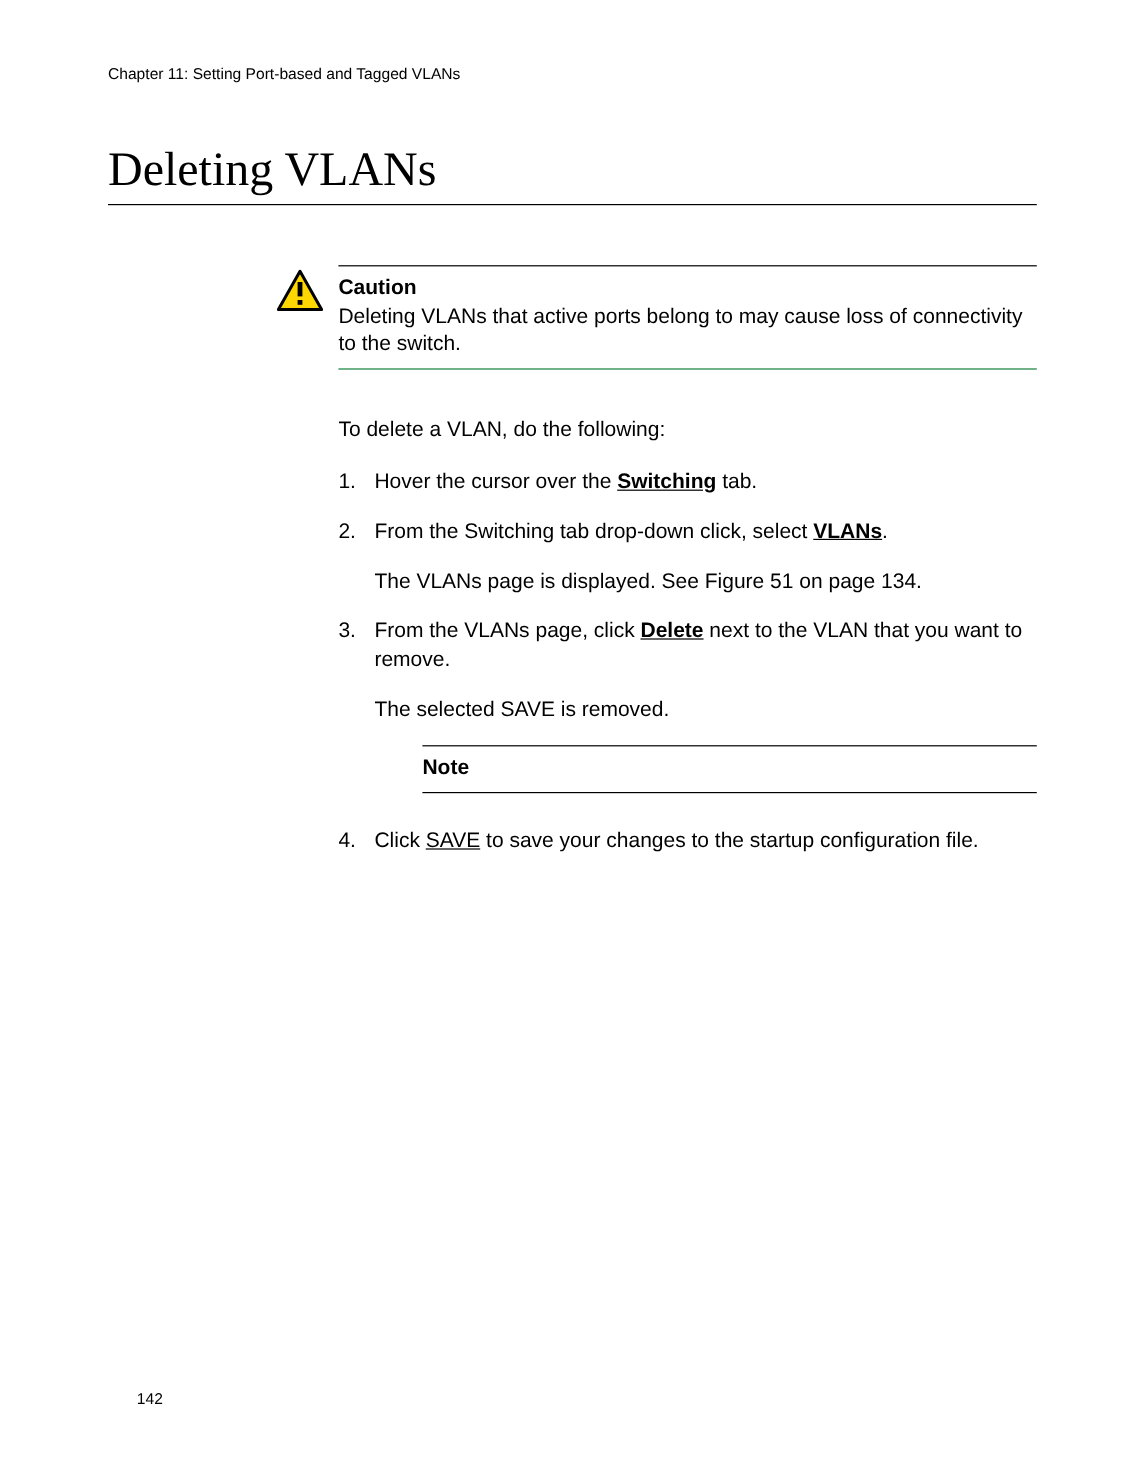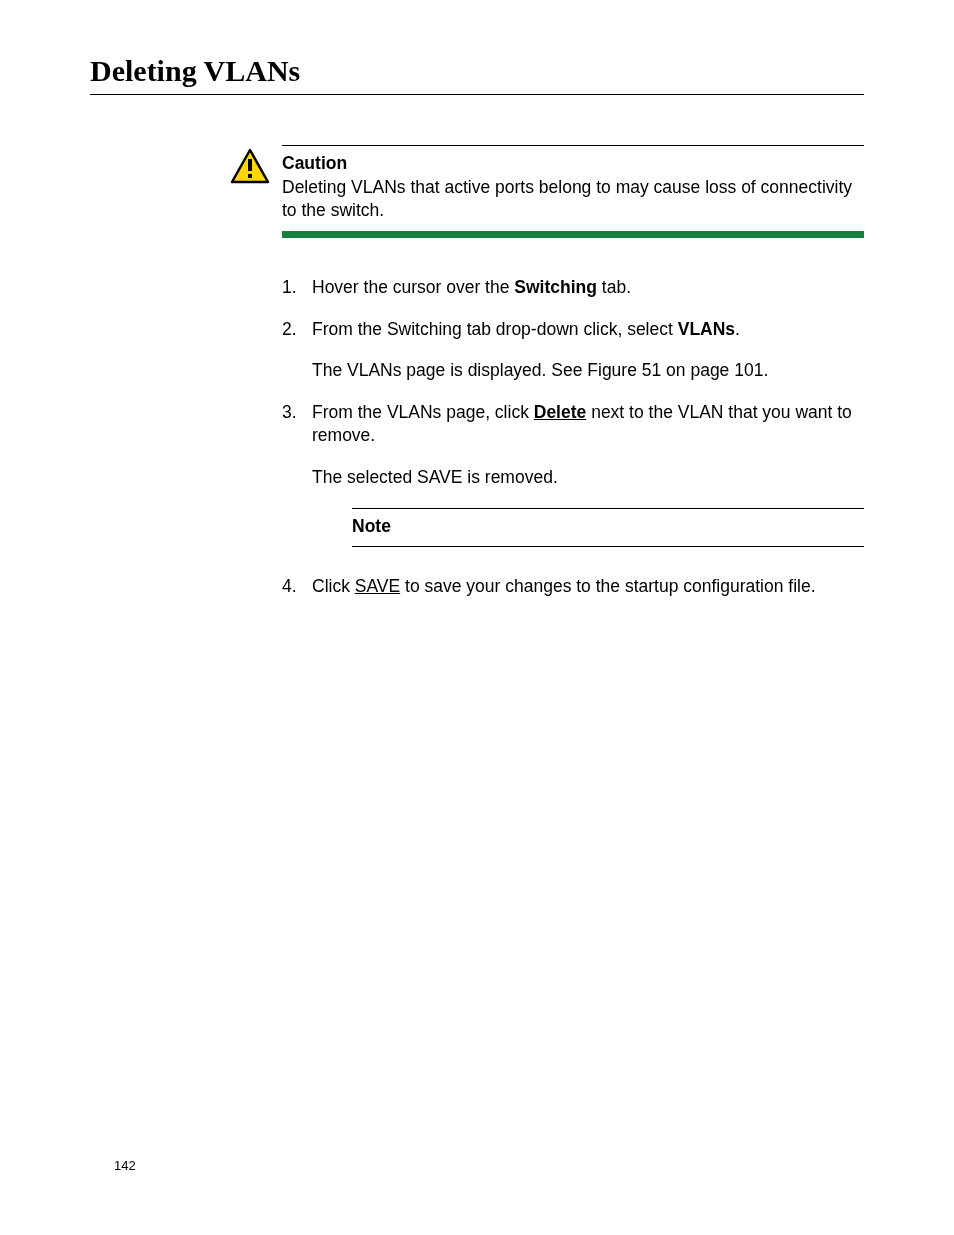--- a/index.html
+++ b/index.html
@@ -16,34 +16,34 @@
   .page {
     padding: 54px 90px 40px 90px;
     box-sizing: border-box;
   }
   .chapter-header {
     font-size: 13px;
     margin-bottom: 48px;
   }
   .section-title {
     font-family: "Times New Roman", Times, serif;
-    font-size: 30px;
-    font-weight: bold;
+    font-size: 40px;
+    font-weight: normal;
     border-bottom: 1.5px solid #000;
     padding-bottom: 6px;
     margin: 0 0 50px 0;
   }
   .content {
     margin-left: 192px;
     font-size: 17.5px;
     line-height: 1.35;
   }
   .caution-block {
     border-top: 1px solid #000;
-    border-bottom: 7px solid #15803d;
+    border-bottom: 1px solid #15803d;
     padding: 6px 0 8px 0;
     margin-bottom: 38px;
     position: relative;
   }
   .caution-icon-wrap {
     position: absolute;
     left: -52px;
     top: 2px;
   }
   .caution-title {
@@ -73,63 +73,65 @@
   }
   .note-block {
     border-top: 1px solid #000;
     border-bottom: 1px solid #000;
     padding: 6px 0 8px 0;
     margin: 18px 0 0 40px;
   }
   .note-title {
     font-weight: bold;
   }
-  .bold { font-weight: bold; }
+  .bold { font-weight: bold; text-decoration: underline; }
   .ul { text-decoration: underline; font-weight: bold; }
   .bold-ul { font-weight: normal; text-decoration: underline; }
   .page-number {
     position: absolute;
     left: 90px;
     bottom: 62px;
     font-size: 13px;
     margin-left: 24px;
   }
 </style>
 </head>
 <body>
 
 <div class="page">
+  <div class="chapter-header">Chapter 11: Setting Port-based and Tagged VLANs</div>
 
   <h1 class="section-title">Deleting VLANs</h1>
 
   <div class="content">
 
     <div class="caution-block">
       <div class="caution-icon-wrap">
         <svg width="40" height="36" viewBox="0 0 40 36">
           <polygon points="20,2 38,34 2,34" fill="#FFD700" stroke="#000" stroke-width="2.5" stroke-linejoin="round"></polygon>
           <rect x="18" y="11" width="4" height="12" fill="#000"></rect>
           <rect x="18" y="26" width="4" height="4" fill="#000"></rect>
         </svg>
       </div>
       <span class="caution-title">Caution</span><br>
       <span>Deleting VLANs that active ports belong to may cause loss of connectivity to the switch.</span>
     </div>
 
+    <div class="intro">To delete a VLAN, do the following:</div>
 
     <ol class="steps">
       <li>
         <span class="num">1.</span>
         <span>Hover the cursor over the </span><span class="bold">Switching</span><span> tab.</span>
       </li>
 
       <li>
         <span class="num">2.</span>
         <span>From the Switching tab drop-down click, select </span><span class="bold">VLANs</span><span>.</span>
-        <div class="step-result">The VLANs page is displayed. See Figure 51 on page 101.</div>
+        <div class="step-result">The VLANs page is displayed. See Figure 51 on page 134.</div>
       </li>
 
       <li>
         <span class="num">3.</span>
         <span>From the VLANs page, click </span><span class="ul">Delete</span><span> next to the VLAN that you want to remove.</span>
         <div class="step-result">The selected SAVE is removed.</div>
 
         <div class="note-block">
           <span class="note-title">Note</span><br>
         </div>

